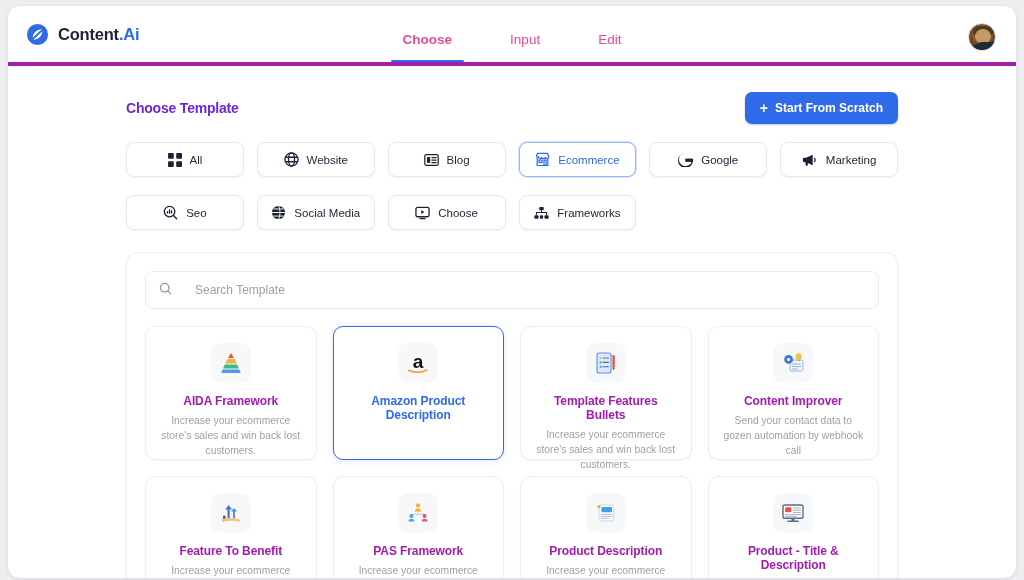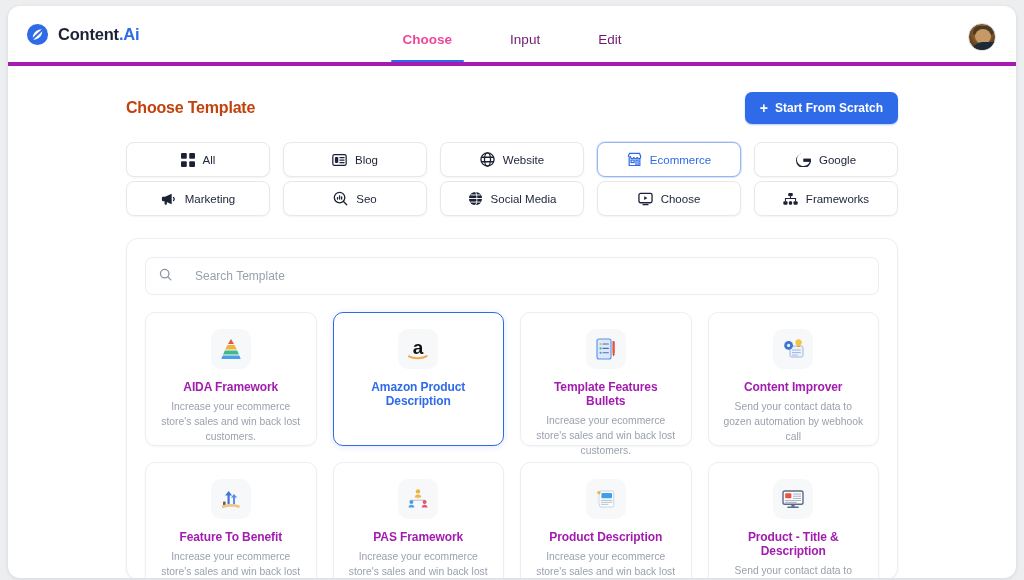--- a/index.html
+++ b/index.html
@@ -36,21 +36,21 @@
 
   .tabs {
     position: absolute; left: 0; right: 0; top: 0; height: 60px;
     display: flex; justify-content: center; align-items: flex-start;
     gap: 34px; pointer-events: none;
   }
   .tab {
     pointer-events: auto;
     position: relative;
     padding: 26px 12px 15px;
-    font-size: 13.5px; color: #701a75; font-weight: normal;
+    font-size: 13.5px; color: #ec4899; font-weight: normal;
     cursor: pointer;
     background: none; border: none;
     font-family: inherit;
   }
   .tab.active { color: #ec4899; font-weight: bold; }
   .tab.active::after {
     content: ""; position: absolute; left: 0; right: 0; bottom: 0;
     height: 2.5px; background: #2f6be8; border-radius: 2px;
   }
   .avatar {
@@ -73,37 +73,37 @@
     position: absolute; left: 2px; bottom: -4px; width: 24px; height: 12px;
     border-radius: 12px 12px 0 0; background: #1e2a35;
   }
 
   
   .body { padding: 0 18px; }
   .title-row {
     display: flex; align-items: center; justify-content: space-between;
     padding: 26px 100px 0 100px;
   }
-  .page-title { font-size: 16px; font-weight: bold; color: #c2410c; letter-spacing: -.2px; }
+  .page-title { font-size: 14px; font-weight: bold; color: #6d28d9; letter-spacing: -.2px; }
   .scratch-btn {
     display: inline-flex; align-items: center; gap: 7px;
     background: #2f6be8; color: #fff;
     border: none; border-radius: 7px;
     padding: 9px 15px; font-size: 12px; font-weight: bold;
     font-family: inherit; cursor: pointer;
     box-shadow: 0 1px 2px rgba(47,107,232,.35);
   }
   .scratch-btn .plus { font-size: 14px; font-weight: bold; line-height: 1; }
 
   
   .chips {
     padding: 18px 100px 0 100px;
     display: grid;
-    grid-template-columns: repeat(5, 1fr);
-    gap: 4px 13px;
+    grid-template-columns: repeat(6, 1fr);
+    gap: 18px 13px;
   }
   .chip {
     height: 35px;
     display: flex; align-items: center; justify-content: center; gap: 8px;
     background: #fff;
     border: 1px solid #e6e8ec;
     border-radius: 8px;
     font-size: 11.5px; color: #20283a;
     cursor: pointer;
     box-shadow: 0 1px 2px rgba(16,24,40,.05);
@@ -227,38 +227,38 @@
             <rect x="9.4" y="0" width="6.6" height="6.6" rx="1.2"></rect>
             <rect x="0" y="9.4" width="6.6" height="6.6" rx="1.2"></rect>
             <rect x="9.4" y="9.4" width="6.6" height="6.6" rx="1.2"></rect>
           </svg>
         </span>
         <span>All</span>
       </button>
 
       <button class="chip">
         <span>
+          <svg width="15" height="15" viewBox="0 0 16 16" fill="none" stroke="#1b2235" stroke-width="1.4">
+            <circle cx="8" cy="8" r="7"></circle>
+            <ellipse cx="8" cy="8" rx="3.2" ry="7"></ellipse>
+            <path d="M1.2 5.6h13.6M1.2 10.4h13.6"></path>
+          </svg>
+        </span>
+        <span>Website</span>
+      </button>
+
+      <button class="chip">
+        <span>
           <svg width="15" height="14" viewBox="0 0 18 16" fill="none" stroke="#1b2235" stroke-width="1.5">
             <rect x="1" y="1.5" width="16" height="13" rx="2"></rect>
             <rect x="3.5" y="4.5" width="4" height="7" rx="1" fill="#1b2235" stroke="none"></rect>
             <path d="M9.5 5h5M9.5 8h5M9.5 11h5" stroke-linecap="round"></path>
           </svg>
         </span>
         <span>Blog</span>
-      </button>
-
-      <button class="chip">
-        <span>
-          <svg width="15" height="15" viewBox="0 0 16 16" fill="none" stroke="#1b2235" stroke-width="1.4">
-            <circle cx="8" cy="8" r="7"></circle>
-            <ellipse cx="8" cy="8" rx="3.2" ry="7"></ellipse>
-            <path d="M1.2 5.6h13.6M1.2 10.4h13.6"></path>
-          </svg>
-        </span>
-        <span>Website</span>
       </button>
 
       <button class="chip selected">
         <span>
           <svg width="15" height="15" viewBox="0 0 16 16" fill="none" stroke="#2f6be8" stroke-width="1.3">
             <path d="M1.5 4.2 2.7 1.5h10.6l1.2 2.7v1a1.8 1.8 0 0 1-3.6 0 1.8 1.8 0 0 1-3.6 0 1.8 1.8 0 0 1-3.6 0 1.8 1.8 0 0 1-1.7 0z"></path>
             <path d="M2.3 6.4v8h11.4v-8"></path>
             <rect x="4.3" y="8.6" width="3.3" height="2.6"></rect>
             <rect x="9.6" y="8.6" width="2.2" height="5.6"></rect>
           </svg>

